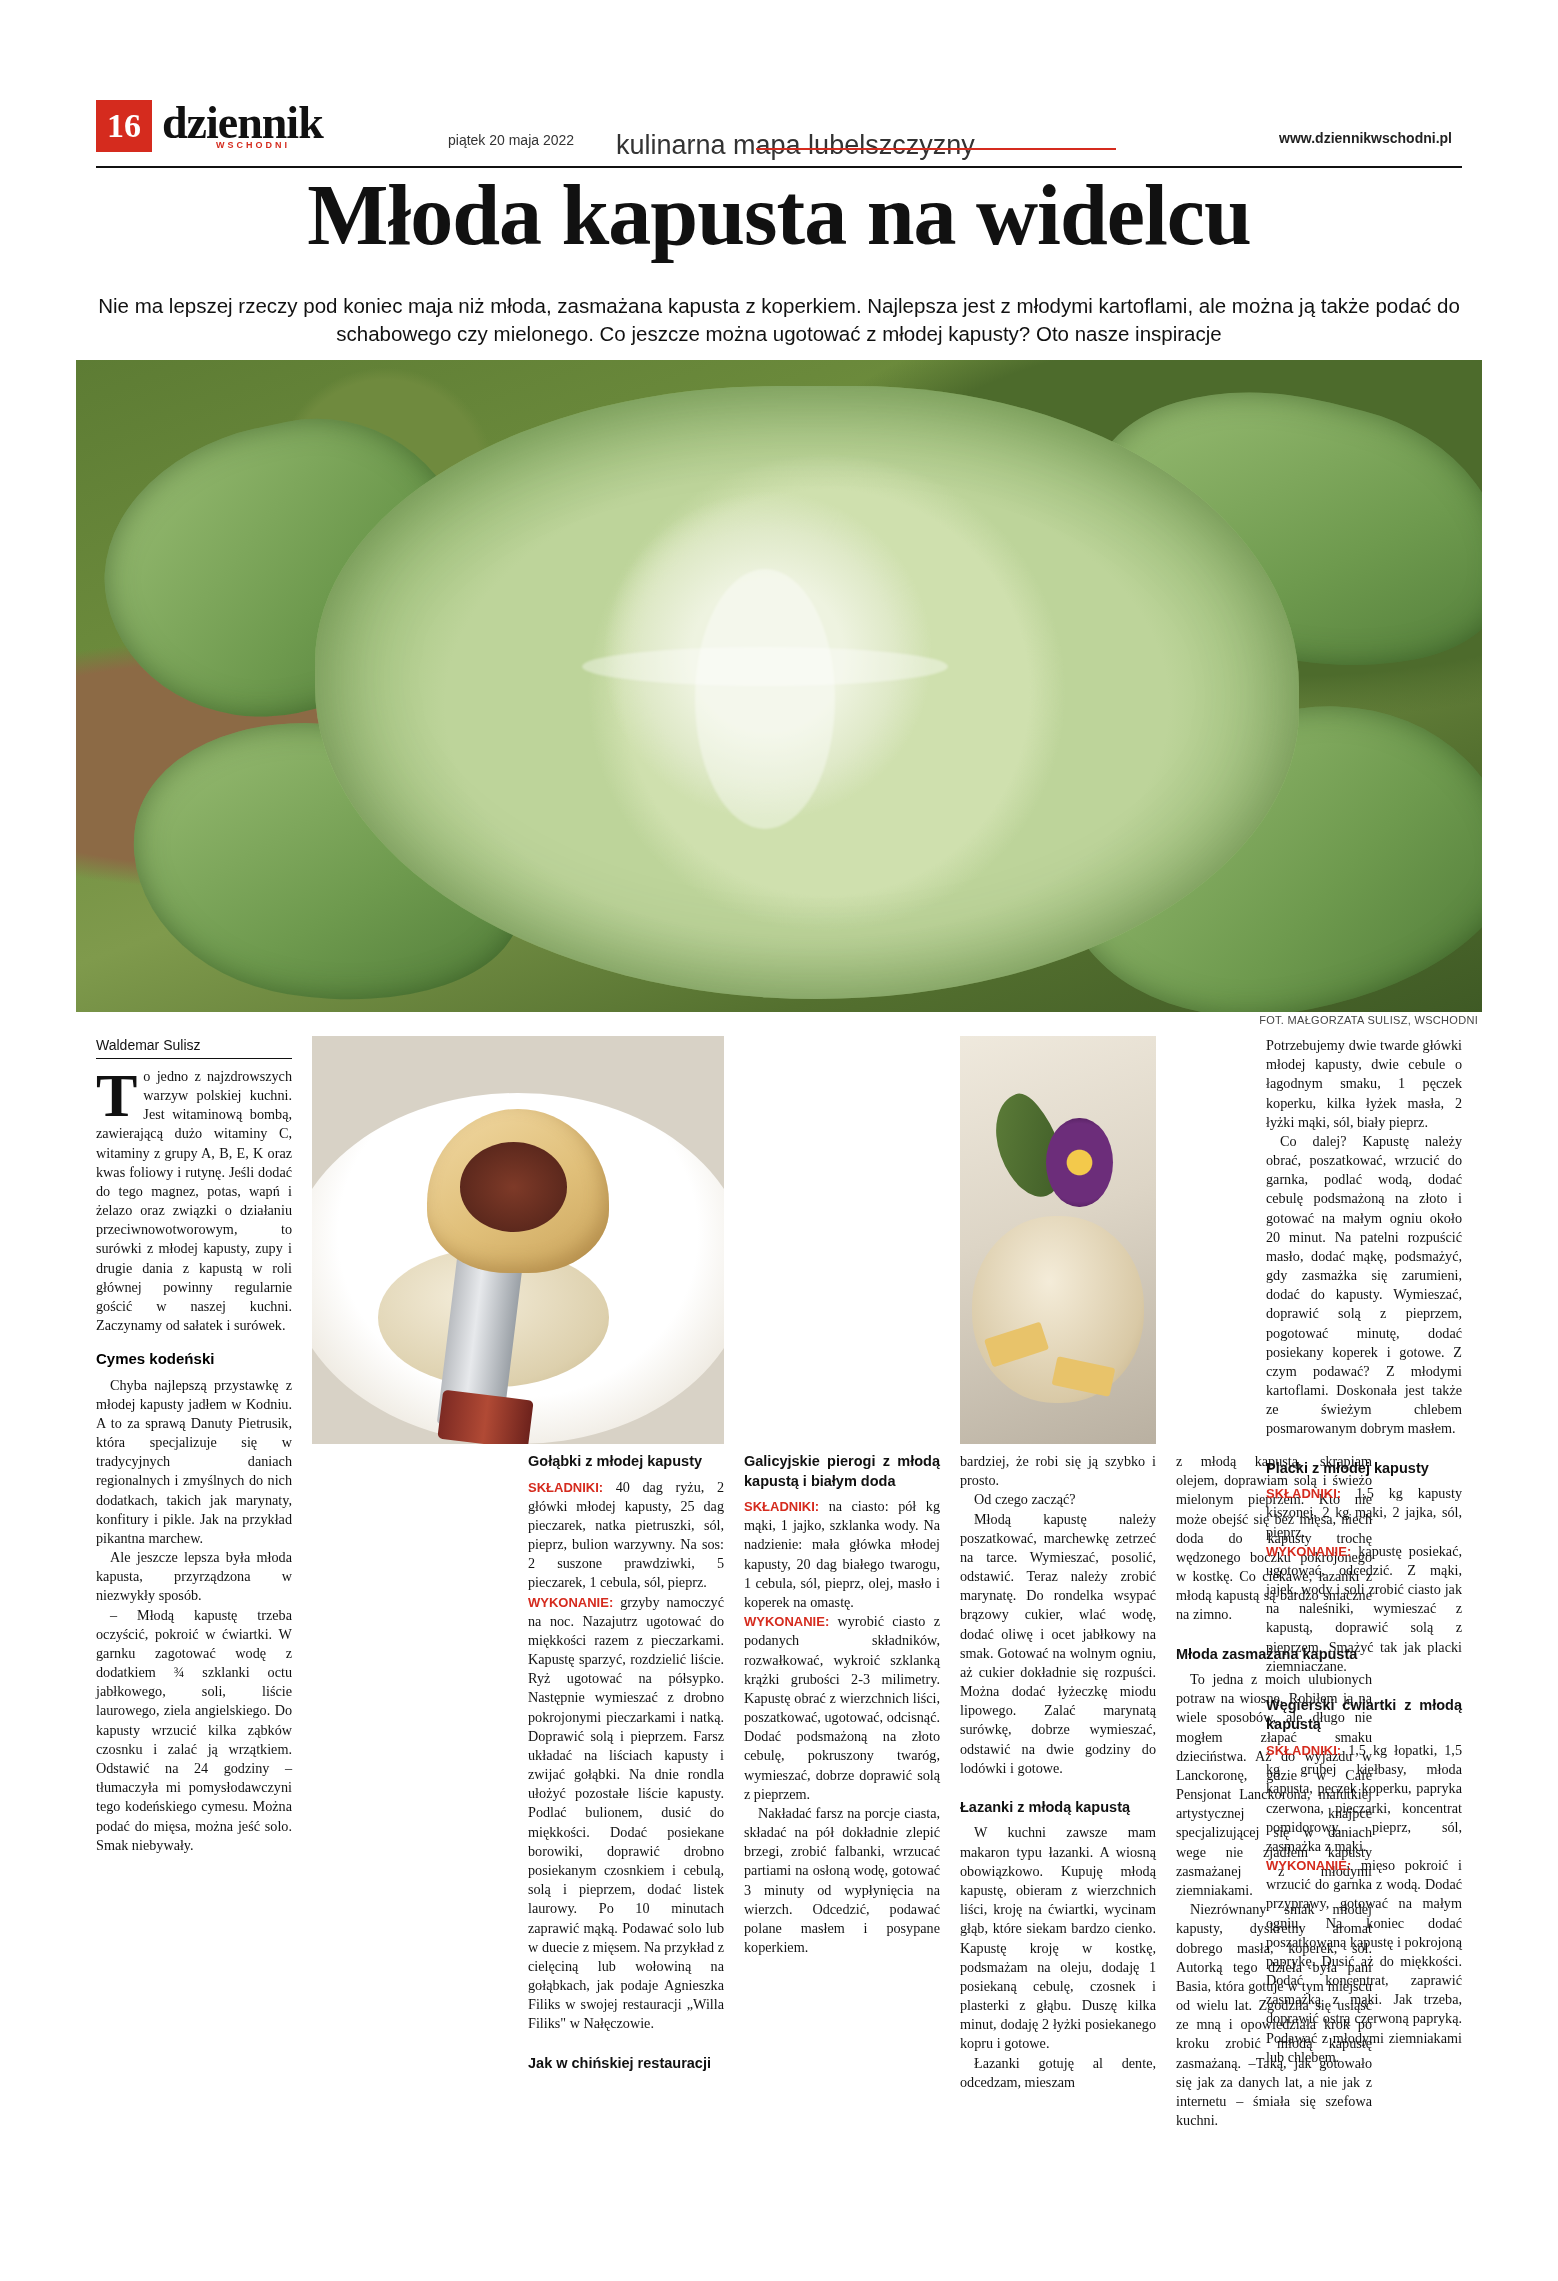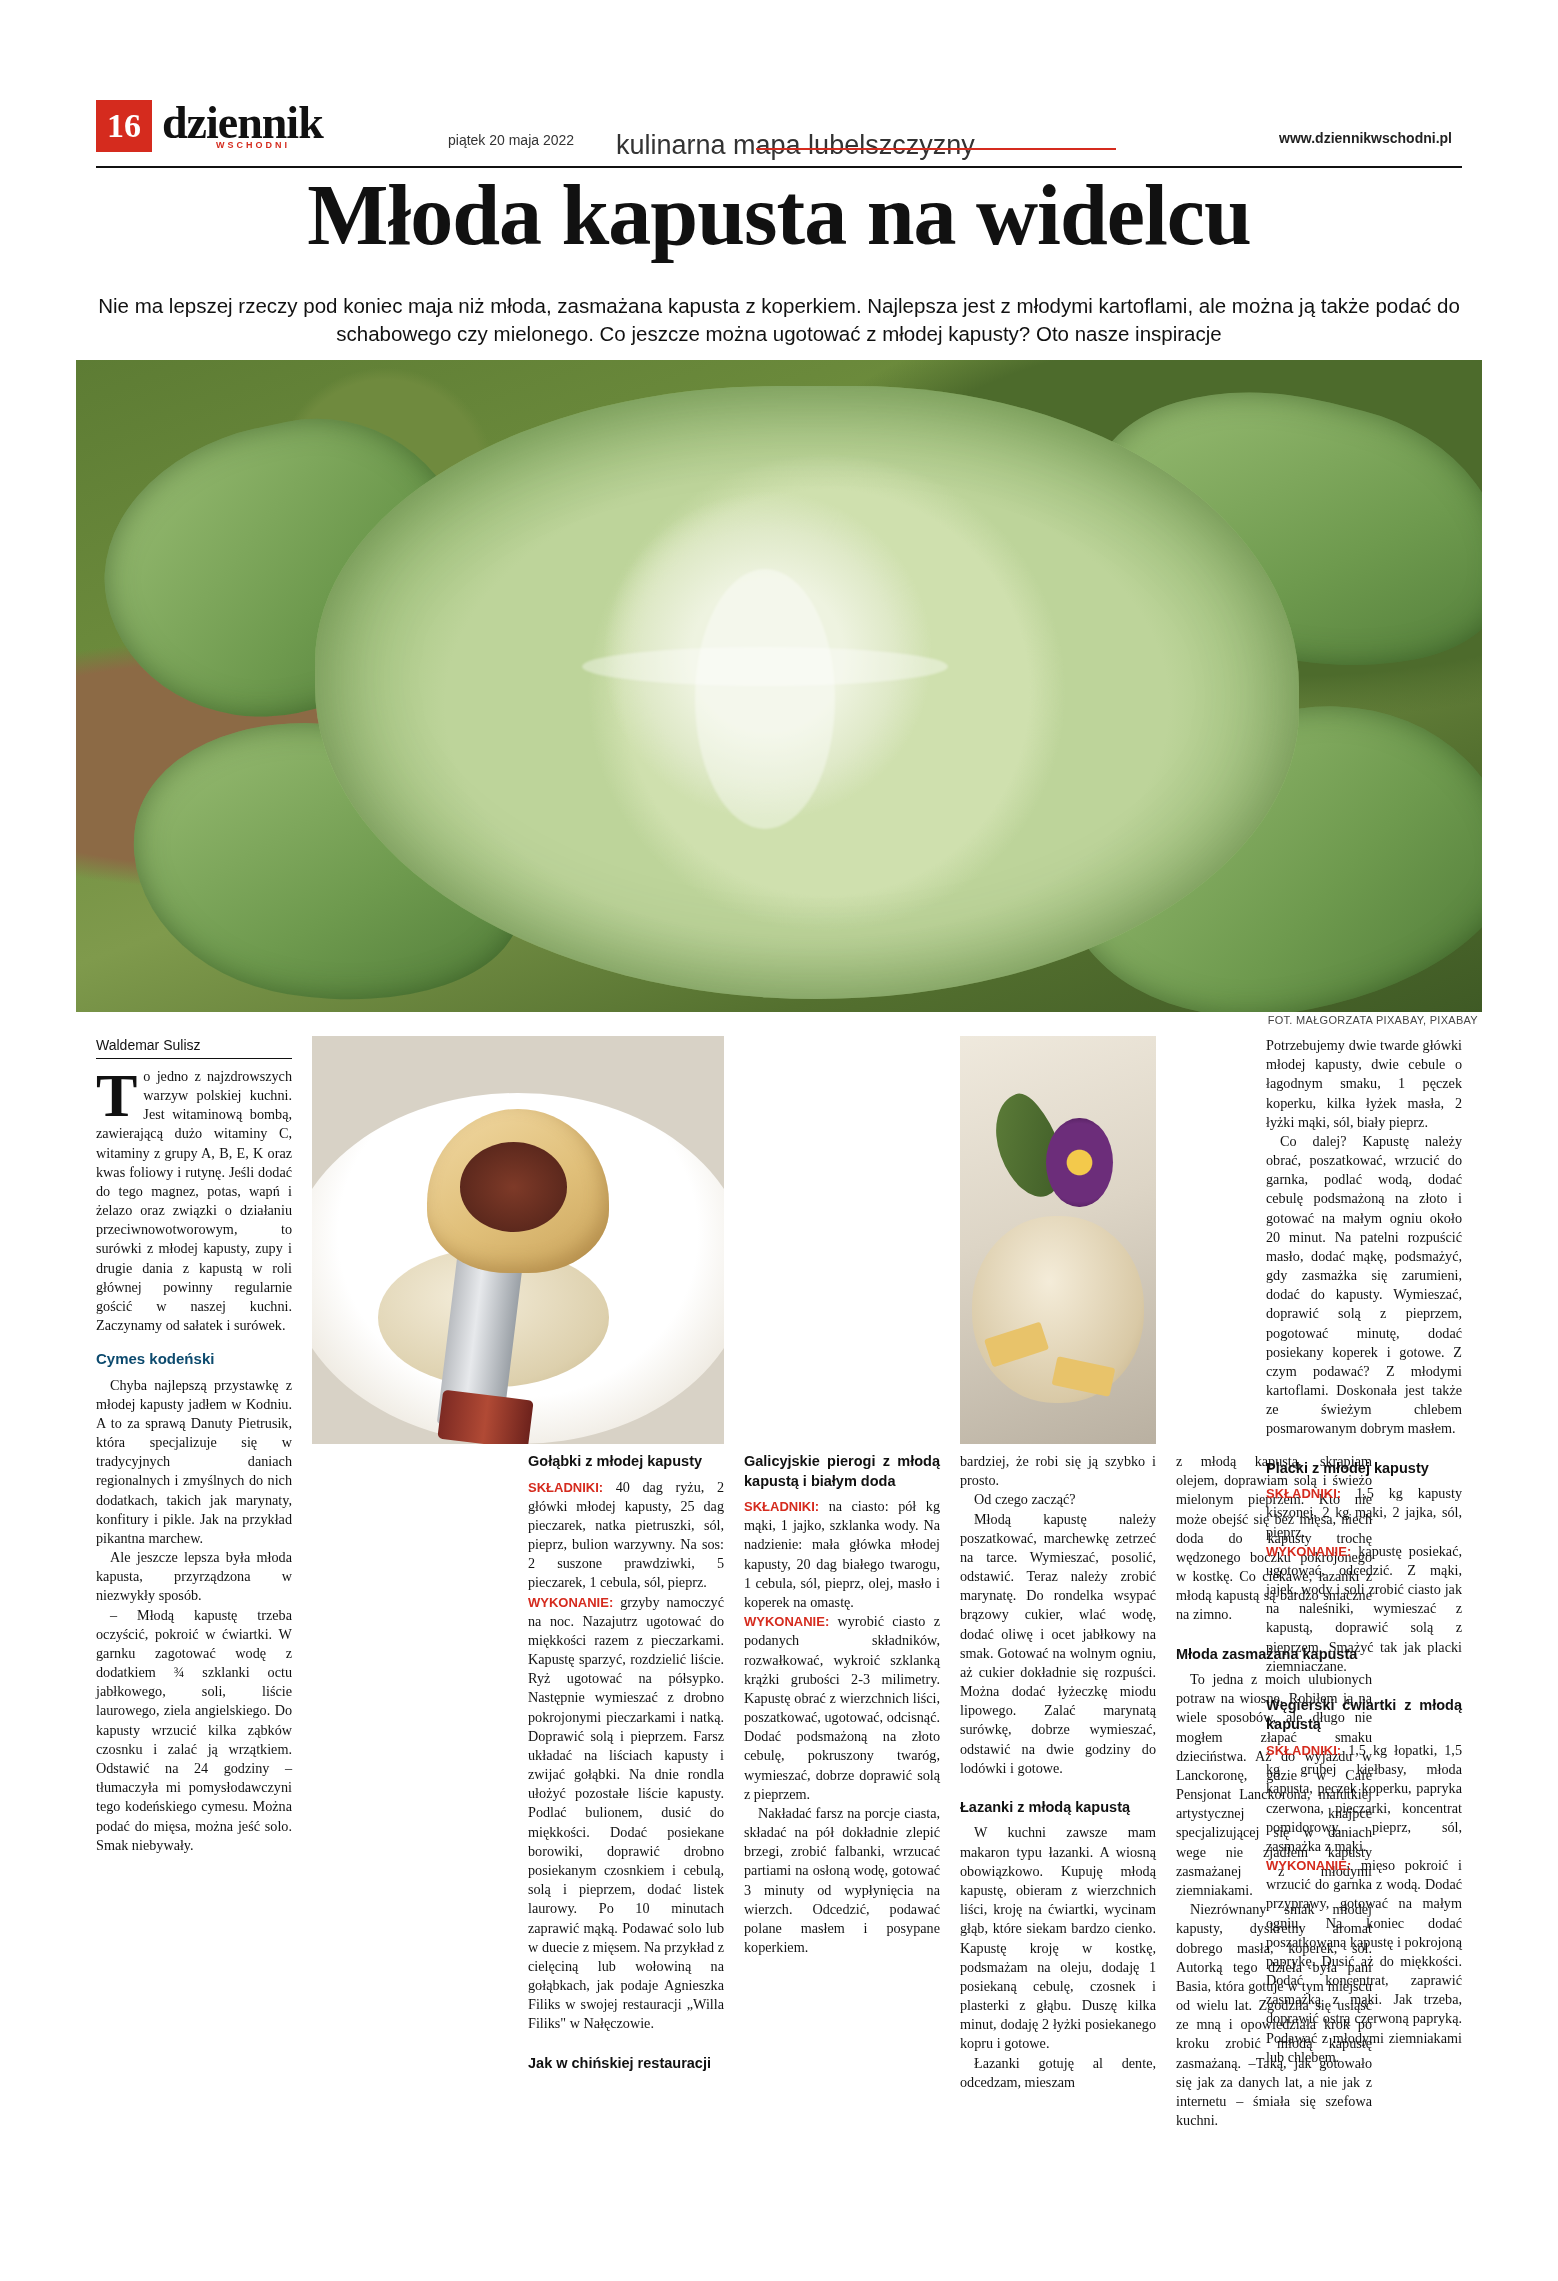--- a/index.html
+++ b/index.html
@@ -95,21 +95,21 @@
   .byline{
     font-family:"Liberation Sans",sans-serif;font-size:14px;color:#111;
     border-bottom:1.5px solid #111;padding-bottom:3px;margin-bottom:8px;
   }
   .dropcap::first-letter{
     float:left;font-family:"Liberation Serif",serif;font-size:62px;line-height:52px;
     font-weight:bold;padding:2px 6px 0 0;color:#111;
   }
   h3.sub{
     font-family:"Liberation Sans",sans-serif;font-size:15px;font-weight:bold;
-    margin:14px 0 6px 0;color:#0c4a6e;
+    margin:14px 0 6px 0;color:#000000;
   }
   .lbl{font-family:"Liberation Sans",sans-serif;font-weight:bold;color:#d52b1e;font-size:13px;}
   .recipe-title{
     font-family:"Liberation Sans",sans-serif;font-size:14.5px;font-weight:bold;
     margin:0 0 6px 0;color:#111;
   }
   .sec-head{
     font-family:"Liberation Sans",sans-serif;font-size:14.5px;font-weight:bold;
     margin:20px 0 6px 0;color:#111;
   }
@@ -202,21 +202,21 @@
   <div class="mainphoto">
     <div class="soil"></div>
     <div class="leaf" style="left:2%;top:10%;width:26%;height:44%;transform:rotate(-12deg);"></div>
     <div class="leaf" style="left:72%;top:6%;width:30%;height:40%;transform:rotate(14deg);"></div>
     <div class="leaf" style="left:4%;top:56%;width:28%;height:42%;transform:rotate(9deg);"></div>
     <div class="leaf" style="left:70%;top:54%;width:32%;height:46%;transform:rotate(-8deg);"></div>
     <div class="cabbage"></div>
     <div class="vein" style="left:44%;top:32%;width:10%;height:40%;"></div>
     <div class="vein" style="left:36%;top:44%;width:26%;height:6%;"></div>
   </div>
-  <div class="photo-credit">FOT. MAŁGORZATA PIXABAY, PIXABAY</div>
+  <div class="photo-credit">FOT. MAŁGORZATA SULISZ, WSCHODNI</div>
 
   <div class="cols">
 
     <div class="photo-b">
       <div class="plate"></div>
       <div class="mash"></div>
       <div class="fork"></div>
       <div class="fork-h"></div>
       <div class="pierog"></div>
       <div class="filling"></div>

